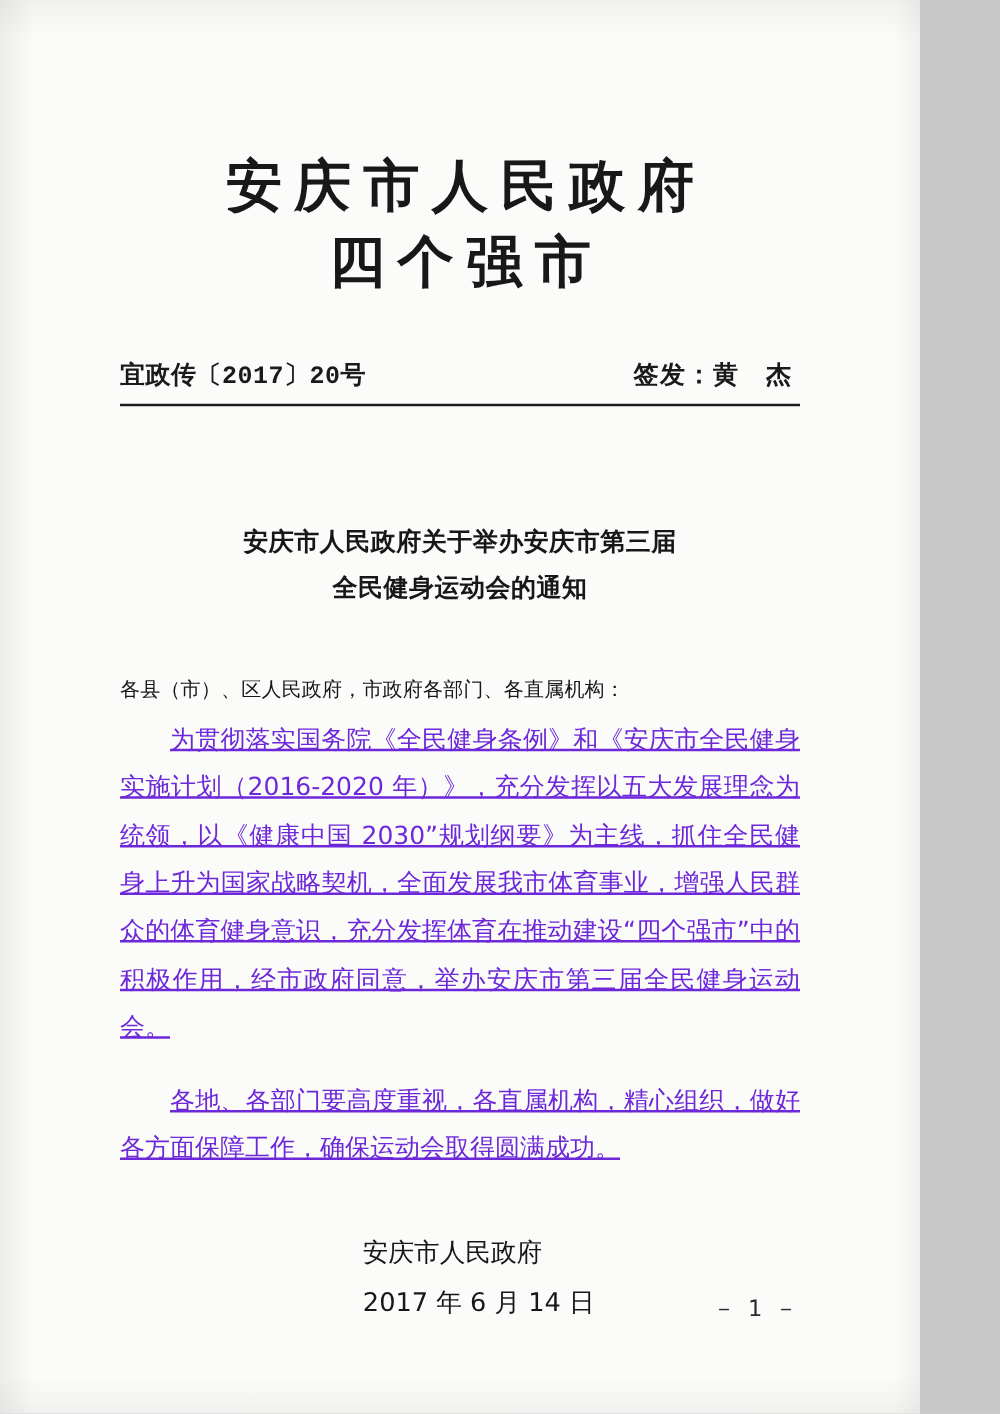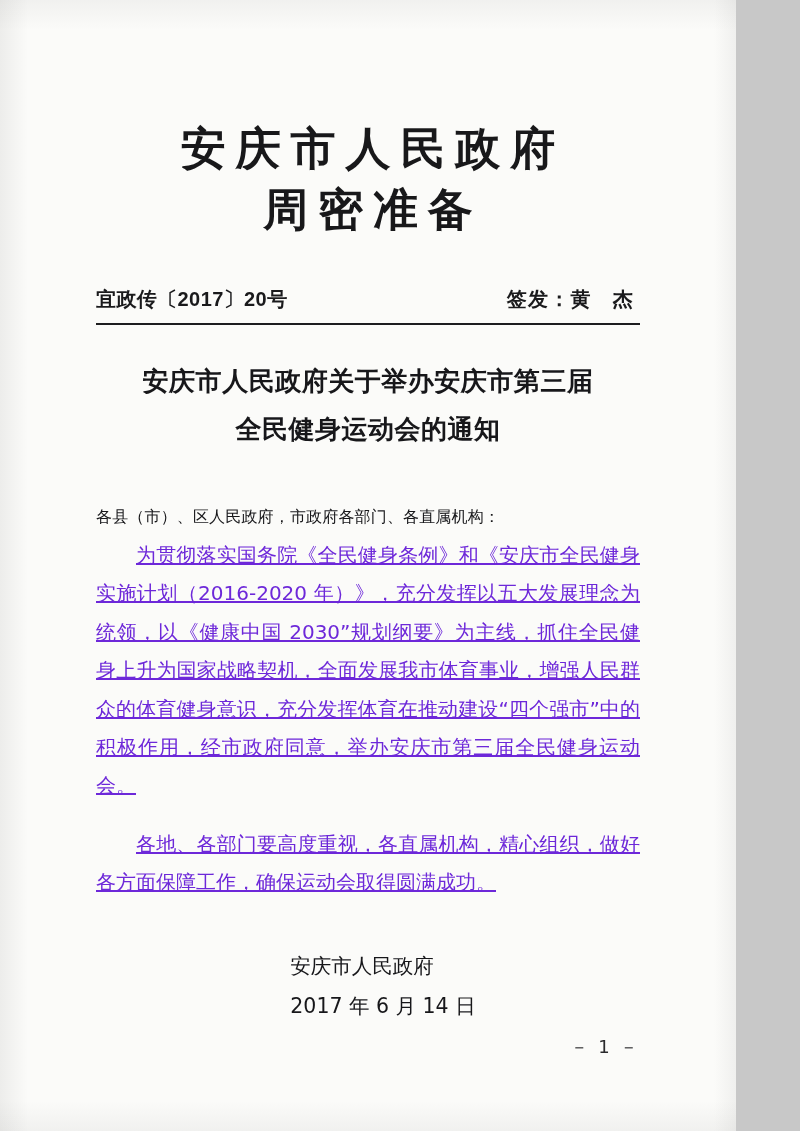--- a/index.html
+++ b/index.html
@@ -50,40 +50,40 @@
     line-height: 1.36;
   }
   .docnum-row {
     display: flex;
     justify-content: space-between;
     align-items: baseline;
     margin-top: 46px;
     font-size: 20px;
     font-weight: bold;
     color: #1a1a1c;
-    font-family: Liberation Sans, sans-serif;
+    font-family: Liberation Mono, monospace;
   }
   .docnum {
     letter-spacing: 0.02em;
   }
   .signer {
     letter-spacing: 0.06em;
     padding-right: 6px;
   }
   .rule {
     height: 2px;
     background: #1d1d1f;
     margin-top: 10px;
     margin-bottom: 0;
     border: 0;
   }
   .doc-title {
     text-align: center;
-    margin-top: 32px;
-    font-size: 26px;
+    margin-top: 90px;
+    font-size: 20px;
     font-weight: bold;
     color: #17171a;
     line-height: 1.85;
     letter-spacing: 0.02em;
   }
   .salutation {
     margin-top: 48px;
     font-size: 16px;
     color: #17171a;
     letter-spacing: 0.01em;
@@ -132,21 +132,21 @@
   }
 </style>
 </head>
 <body>
 
 <div class="page">
   <div class="doc-body">
 
     <div class="title-block">
       <div class="masthead-line">安庆市人民政府</div>
-      <div class="masthead-line">周密准备</div>
+      <div class="masthead-line">四个强市</div>
     </div>
 
     <div class="docnum-row">
       <span class="docnum">宜政传〔2017〕20号</span>
       <span class="signer">签发：黄　杰</span>
     </div>
 
     <hr class="rule">
 
     <div class="doc-title">

